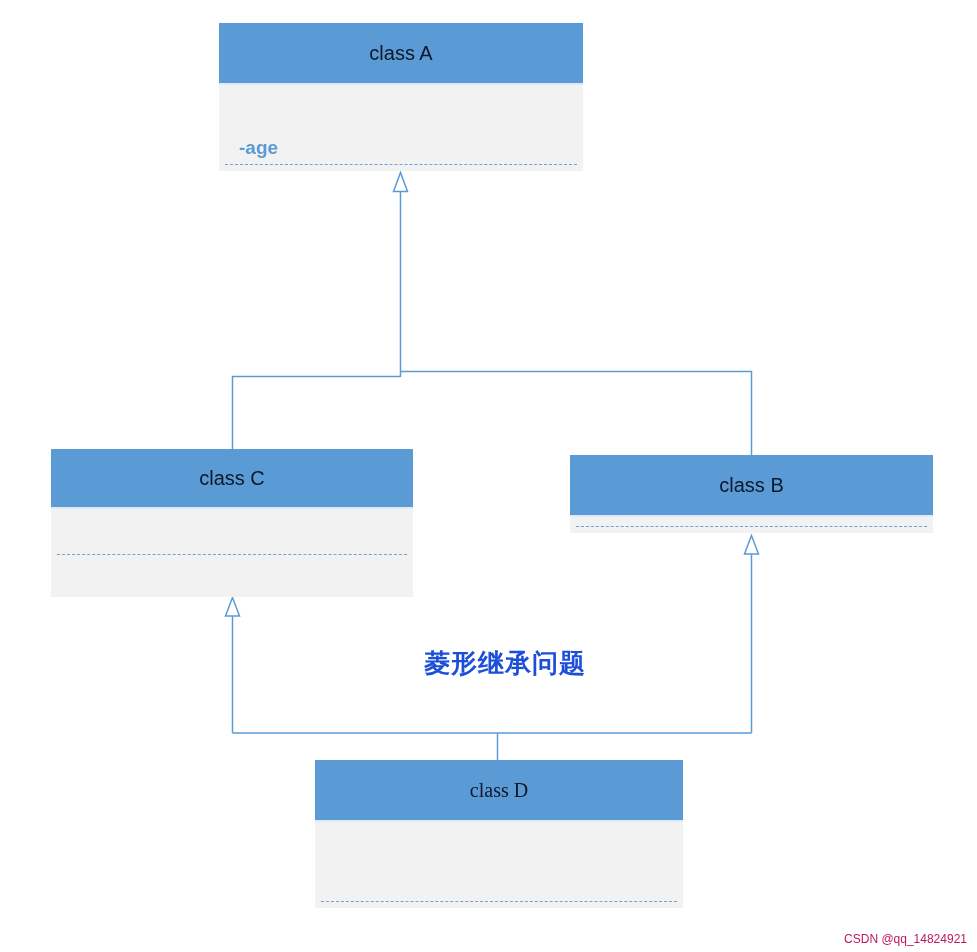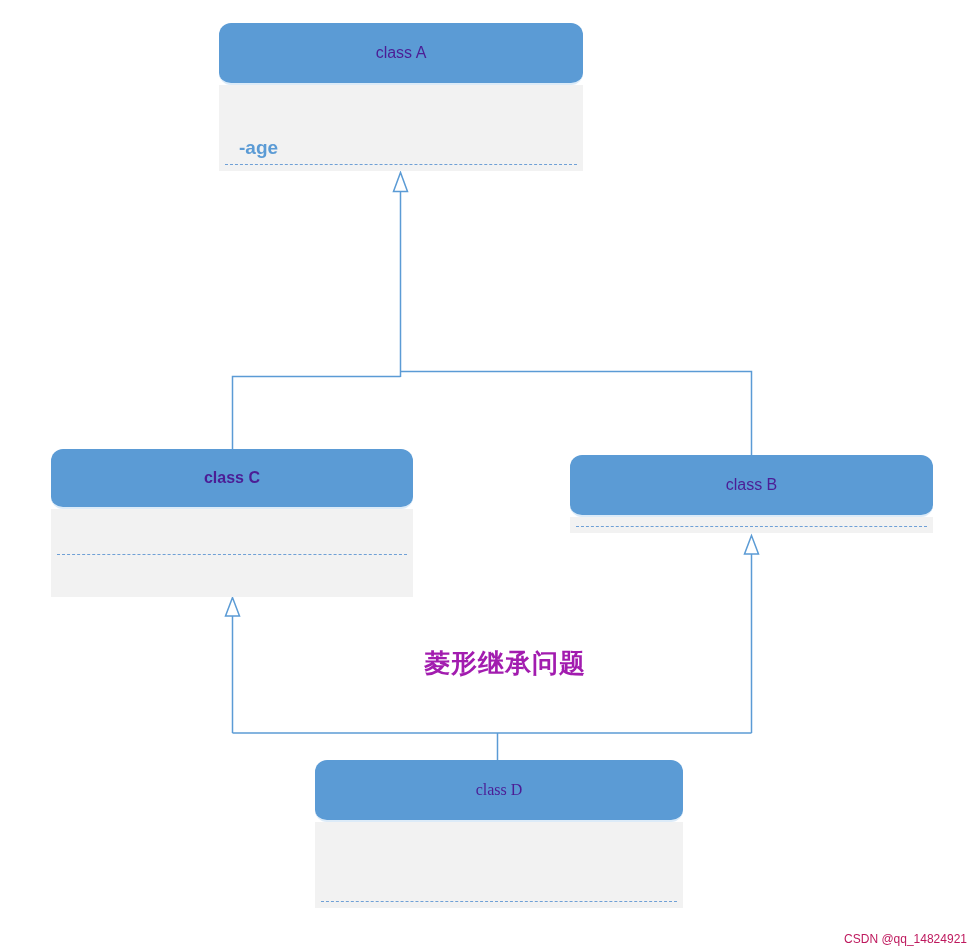--- a/index.html
+++ b/index.html
@@ -21,42 +21,41 @@
     display: flex;
     flex-direction: column;
   }
   .uml-header {
     background: #5b9bd5;
     border-bottom: 2px solid #dcebf8;
     box-sizing: border-box;
     display: flex;
     align-items: center;
     justify-content: center;
-    color: #4c1d95;
-    font-size: 16px;
+    color: #0f172a;
+    font-size: 20px;
     flex: 0 0 auto;
-    border-radius: 12px;
   }
   .uml-body {
     position: relative;
     background: #f2f2f2;
     flex: 1 1 auto;
   }
   .dotted {
     position: absolute;
     left: 6px;
     right: 6px;
     border-top: 1px dashed #6fa0d6;
     height: 0;
   }
   .box-a { left: 219px; top: 23px;  width: 364px; height: 148px; }
   .box-a .uml-header { height: 62px; }
   .box-a .dotted { bottom: 6px; }
 
-  .box-c { left: 51px;  top: 449px; width: 362px; height: 148px; font-weight: bold; }
+  .box-c { left: 51px;  top: 449px; width: 362px; height: 148px; }
   .box-c .uml-header { height: 60px; }
   .box-c .dotted { top: 45px; }
 
   .box-b { left: 570px; top: 455px; width: 363px; height: 78px; }
   .box-b .uml-header { height: 62px; }
   .box-b .dotted { bottom: 6px; }
 
   .box-d { left: 315px; top: 760px; width: 368px; height: 148px; font-family: Liberation Serif, serif; }
   .box-d .uml-header { height: 62px; }
   .box-d .dotted { bottom: 6px; }
@@ -71,21 +70,21 @@
     font-weight: bold;
   }
   .caption {
     position: absolute;
     left: 424px;
     top: 646px;
     font-family: "DejaVu Serif", "Liberation Serif", serif;
     font-weight: bold;
     font-size: 26px;
     letter-spacing: 1px;
-    color: #a21caf;
+    color: #1d4ed8;
     white-space: nowrap;
   }
   .watermark {
     position: absolute;
     right: 10px;
     bottom: 6px;
     font-size: 12px;
     color: #be185d;
     white-space: nowrap;
   }

